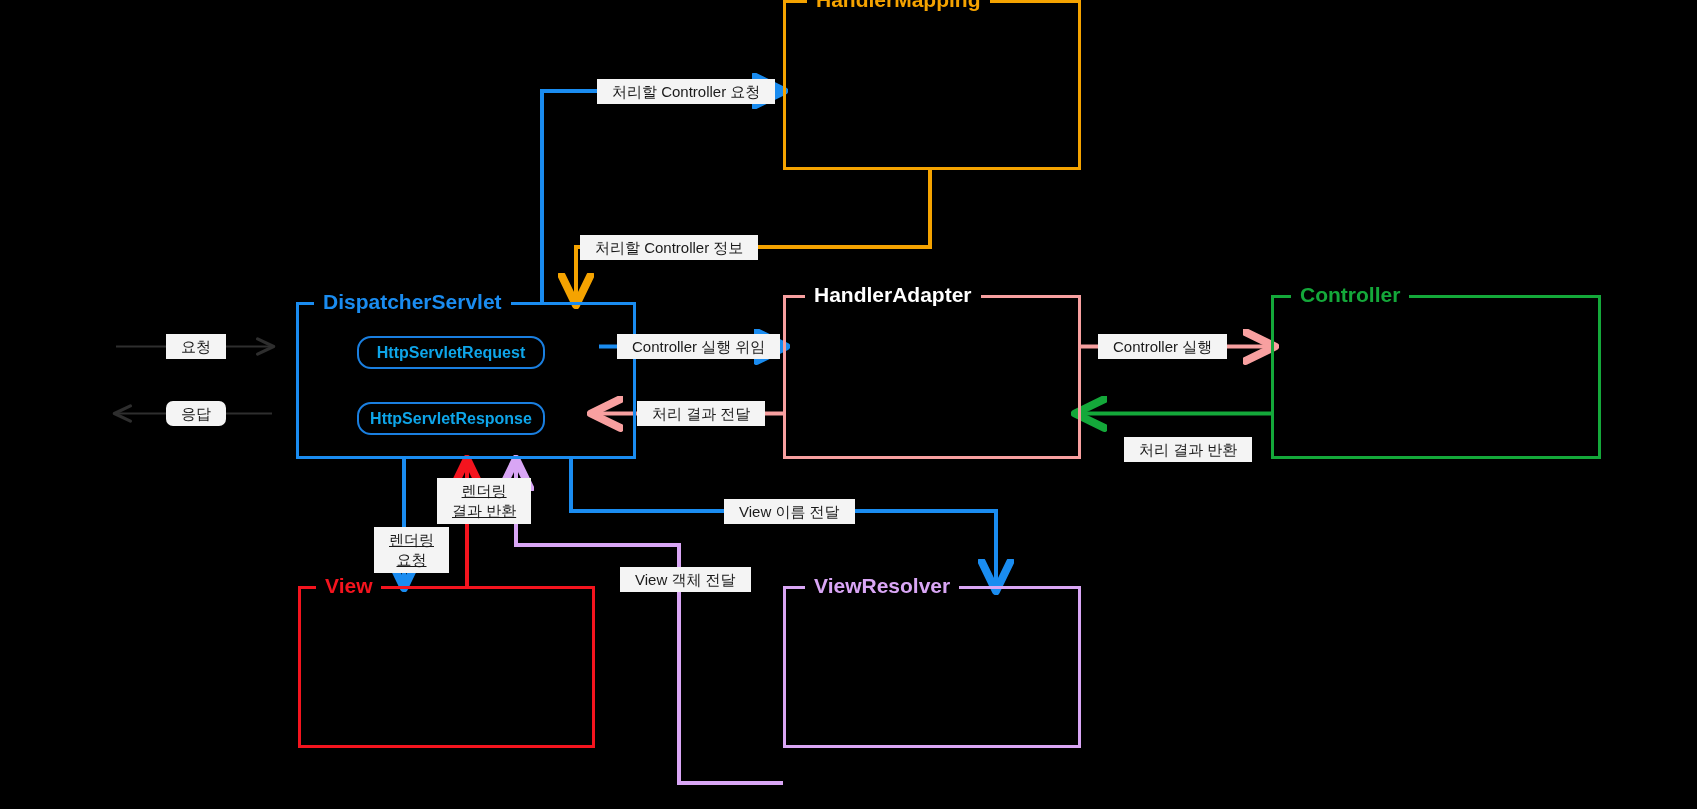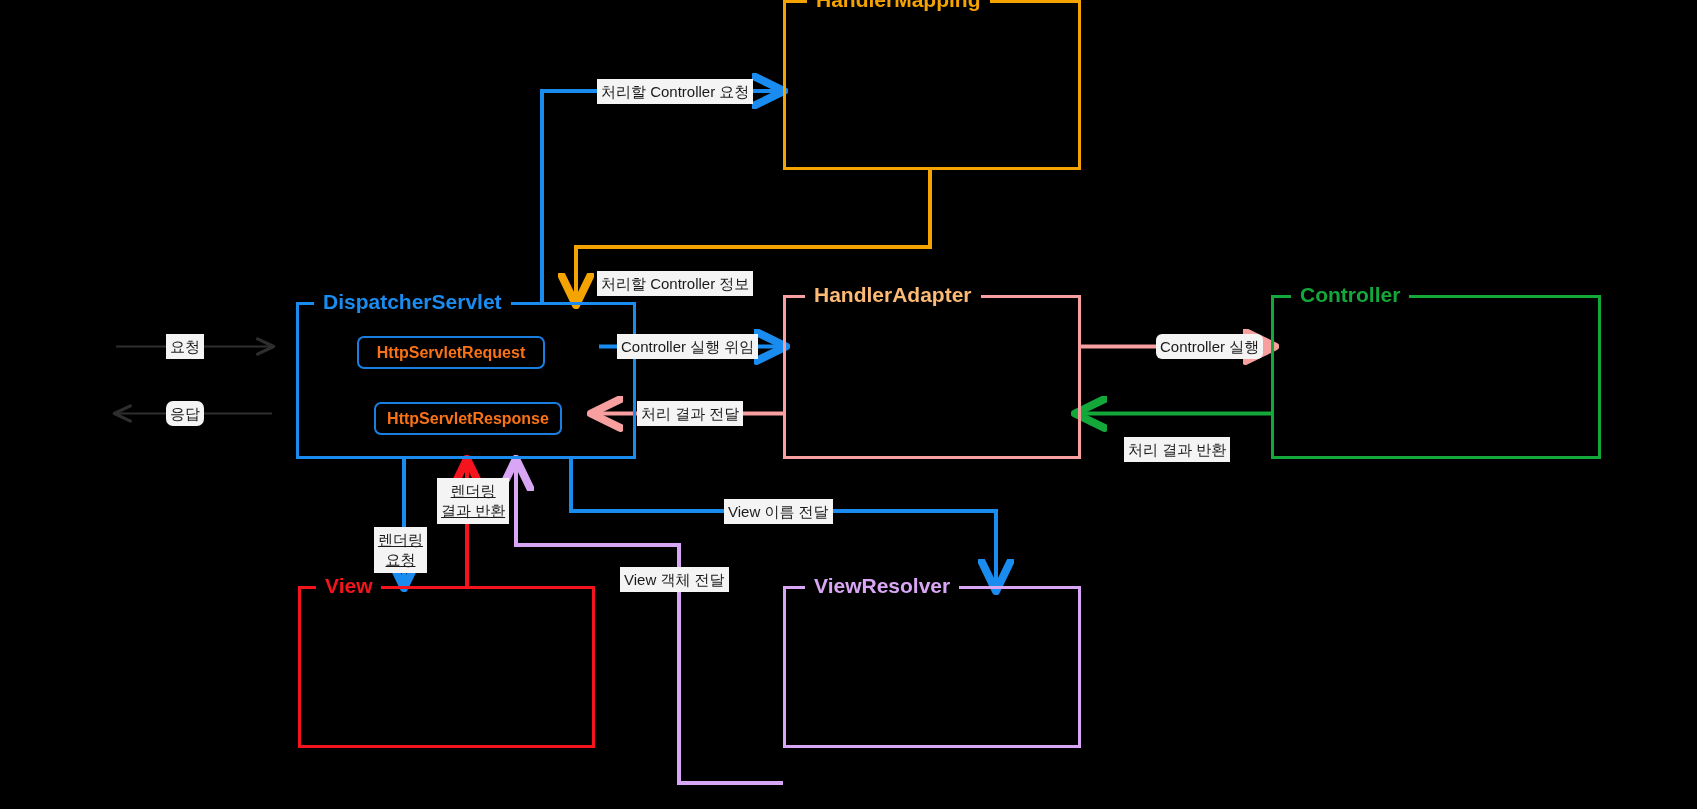--- a/index.html
+++ b/index.html
@@ -7,27 +7,27 @@
   #stage{position:relative;width:1697px;height:809px;background:#000;}
   svg#wires{position:absolute;left:0;top:0;width:1697px;height:809px;}
 
   
   .box{position:absolute;box-sizing:border-box;background:transparent;}
   .box .bdr{position:absolute;inset:0;border-style:solid;border-width:3px;}
   .box .ttl{position:absolute;top:-13px;font-weight:bold;font-size:21px;white-space:nowrap;
             background:#000;padding:0 9px;line-height:26px;}
 
   
-  .pill{position:absolute;box-sizing:border-box;border:2px solid #1a7fe0;border-radius:7px;
-        color:#f97316;font-weight:bold;font-size:16px;display:flex;align-items:center;
+  .pill{position:absolute;box-sizing:border-box;border:2px solid #1a7fe0;border-radius:14px;
+        color:#0ea5e9;font-weight:bold;font-size:16px;display:flex;align-items:center;
         justify-content:center;background:transparent;white-space:nowrap;}
 
   
   .lbl{position:absolute;background:#f4f4f4;color:#1a1a1a;font-size:15px;line-height:19px;
-       padding:3px 4px;white-space:nowrap;text-align:center;}
+       padding:3px 15px;white-space:nowrap;text-align:center;}
   .lbl.two{line-height:20px;text-decoration:underline;}
 </style>
 </head>
 <body>
 
 <div id="stage">
 
   <svg id="wires" viewBox="0 0 1697 809">
     <defs>
       <marker id="ah-blue" markerWidth="9" markerHeight="9" refX="7.2" refY="4.5" orient="auto">
@@ -80,26 +80,26 @@
 
   <div class="box" style="left:783px;top:0px;width:298px;height:170px;">
     <div class="bdr" style="border-color:#f5a300;"></div>
     <div class="ttl" style="color:#f5a300;left:24px;">HandlerMapping</div>
   </div>
 
   <div class="box" style="left:296px;top:302px;width:340px;height:157px;">
     <div class="bdr" style="border-color:#1a8cf0;"></div>
     <div class="ttl" style="color:#1a8cf0;left:18px;">DispatcherServlet</div>
     <div class="pill" style="left:61px;top:34px;width:188px;height:33px;">HttpServletRequest</div>
-    <div class="pill" style="left:61px;top:100px;width:188px;height:33px;margin-left:17px;">HttpServletResponse</div>
+    <div class="pill" style="left:61px;top:100px;width:188px;height:33px;">HttpServletResponse</div>
   </div>
 
   <div class="box" style="left:783px;top:295px;width:298px;height:164px;">
     <div class="bdr" style="border-color:#f8a0a0;"></div>
-    <div class="ttl" style="color:#fdba74;left:22px;">HandlerAdapter</div>
+    <div class="ttl" style="color:#ffffff;left:22px;">HandlerAdapter</div>
   </div>
 
   <div class="box" style="left:1271px;top:295px;width:330px;height:164px;padding-left:44px;">
     <div class="bdr" style="border-color:#14a83a;"></div>
     <div class="ttl" style="color:#14a83a;left:20px;">Controller</div>
   </div>
 
   <div class="box" style="left:783px;top:586px;width:298px;height:162px;">
     <div class="bdr" style="border-color:#d9a6f5;"></div>
     <div class="ttl" style="color:#d9a6f5;left:22px;">ViewResolver</div>
@@ -109,27 +109,27 @@
     <div class="bdr" style="border-color:#f4141e;"></div>
     <div class="ttl" style="color:#f4141e;left:18px;">View</div>
   </div>
 
   <div class="lbl" style="left:166px;top:334px;">요청</div>
 
   <div class="lbl" style="left:166px;top:401px;border-radius:7px;">응답</div>
 
   <div class="lbl" style="left:597px;top:79px;">처리할 Controller 요청</div>
 
-  <div class="lbl" style="left:597px;top:235px;margin-top:36px;">처리할 Controller 정보</div>
+  <div class="lbl" style="left:580px;top:235px;">처리할 Controller 정보</div>
 
   <div class="lbl" style="left:617px;top:334px;">Controller 실행 위임</div>
 
   <div class="lbl" style="left:637px;top:401px;">처리 결과 전달</div>
 
-  <div class="lbl" style="left:1156px;top:334px;border-radius:6px;">Controller 실행</div>
+  <div class="lbl" style="left:1098px;top:334px;">Controller 실행</div>
 
   <div class="lbl" style="left:1124px;top:401px;margin-top:36px;">처리 결과 반환</div>
 
   <div class="lbl" style="left:724px;top:499px;">View 이름 전달</div>
 
   <div class="lbl" style="left:620px;top:567px;">View 객체 전달</div>
 
   <div class="lbl two" style="left:374px;top:527px;">
     <div>렌더링</div>
     <div>요청</div>

